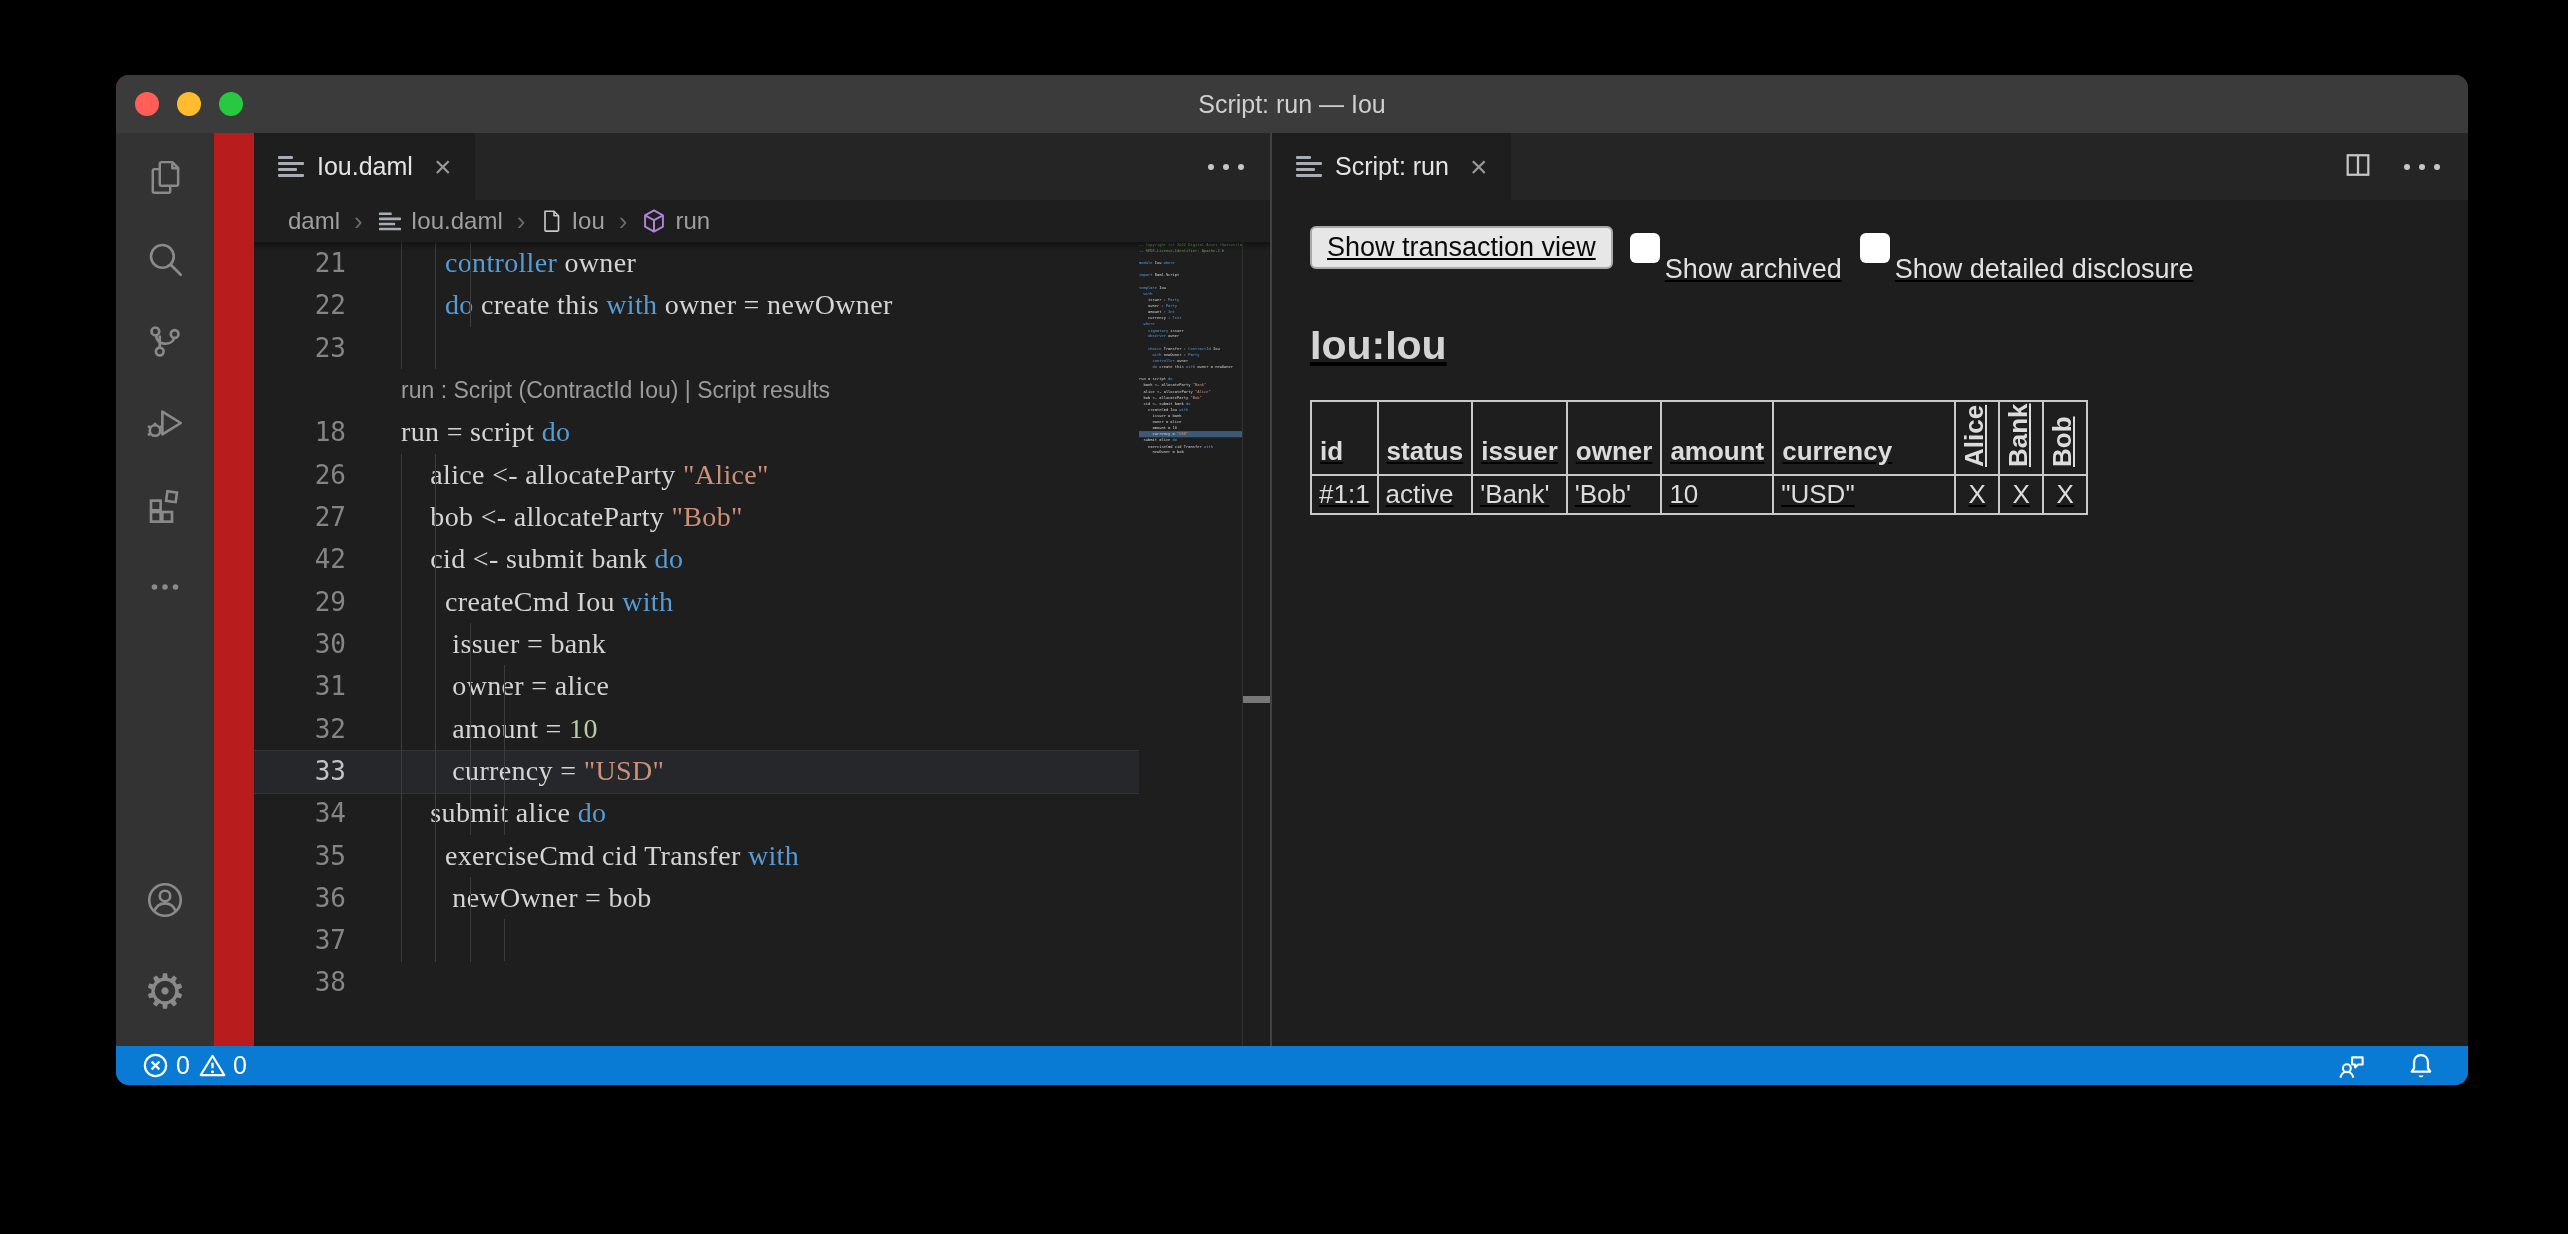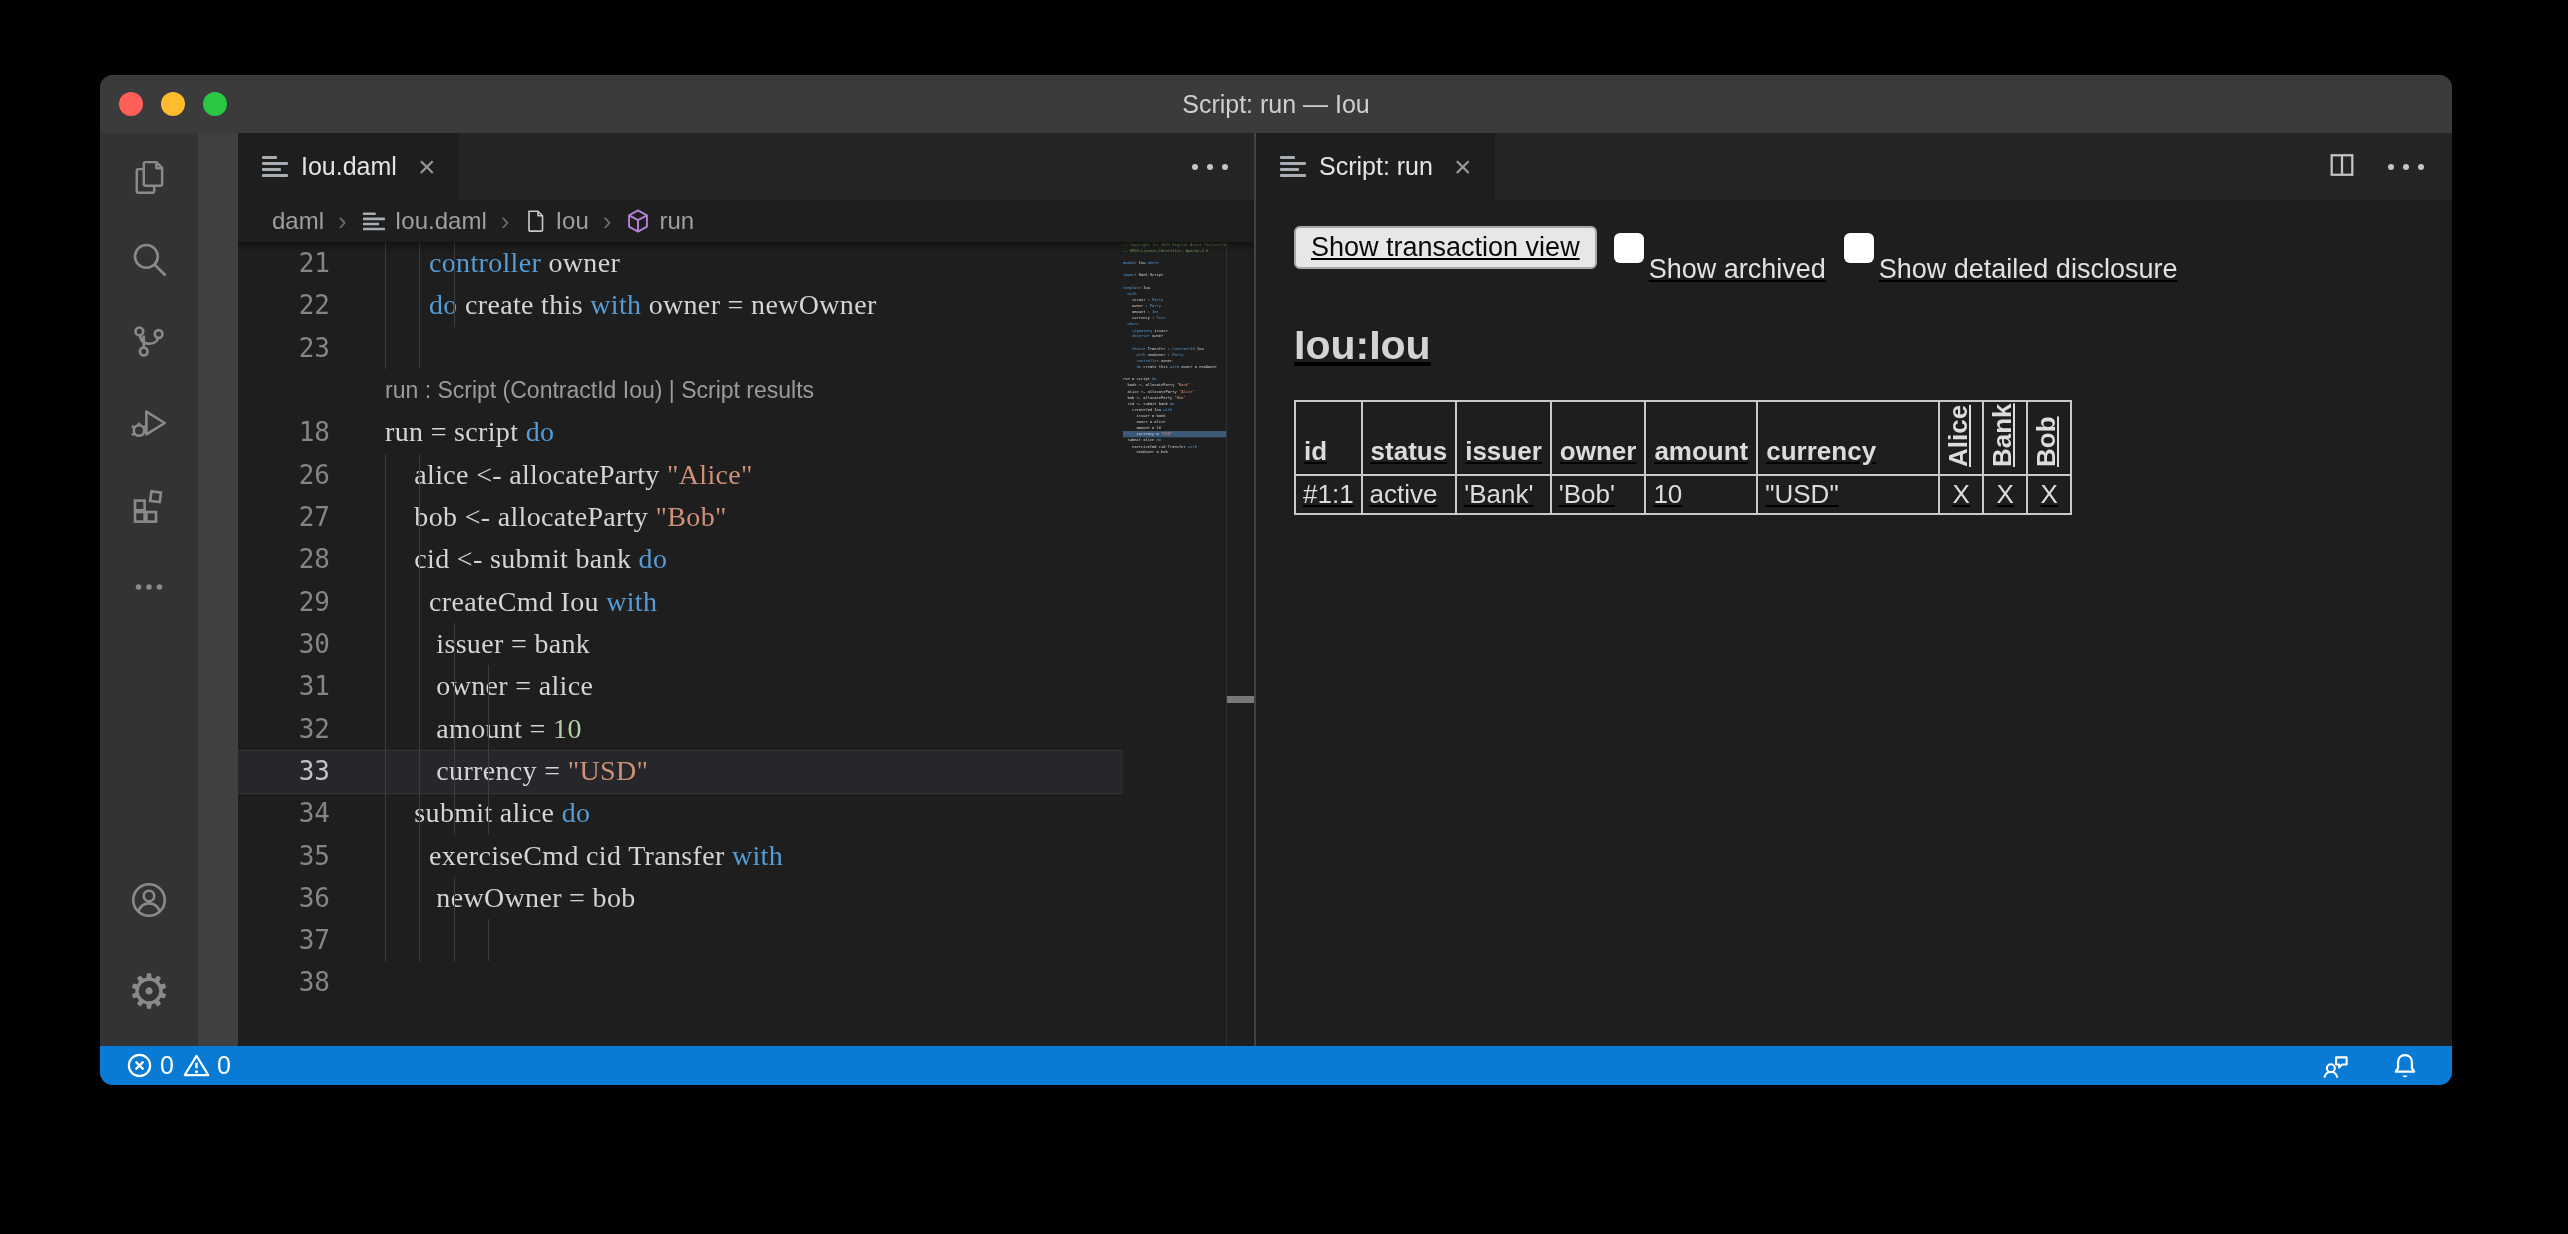--- a/index.html
+++ b/index.html
@@ -1,20 +1,20 @@
 <!DOCTYPE html>
 <html><head>
 <meta charset="utf-8">
 <style>
   * { margin:0; padding:0; box-sizing:border-box; }
   html,body { background:#000; }
   body { font-family:"Liberation Sans",sans-serif; }
   .screen { position:relative; width:2568px; height:1234px; background:#000; overflow:hidden; }
-  .window { position:absolute; left:100px; top:75px; width:2352px; height:1010px;
-            border-radius:13px; overflow:hidden; background:#404040;
+  .window { position:absolute; left:116px; top:75px; width:2352px; height:1010px;
+            border-radius:13px; overflow:hidden; background:#b91c1c;
             display:flex; flex-direction:column; }
 
   
   .titlebar { height:58px; background:#3b3b3c; position:relative; display:flex;
               align-items:center; justify-content:center; flex:0 0 auto; }
   .traffic { position:absolute; left:19px; top:50%; transform:translateY(-50%);
              display:flex; gap:18px; }
   .dot { width:24px; height:24px; border-radius:50%; }
   .dot-red{background:#ff5f57}.dot-yellow{background:#febc2e}.dot-green{background:#28c840}
   .win-title { font-size:25px; color:#cfcfcf; }
@@ -270,21 +270,21 @@
               </div>
               <div class="row">
                 <div class="ln">26</div>
                 <pre class="lc"><span>    alice &lt;- allocateParty </span><span class="tk-s">"Alice"</span></pre>
               </div>
               <div class="row">
                 <div class="ln">27</div>
                 <pre class="lc"><span>    bob &lt;- allocateParty </span><span class="tk-s">"Bob"</span></pre>
               </div>
               <div class="row">
-                <div class="ln">28</div>
+                <div class="ln">42</div>
                 <pre class="lc"><span>    cid &lt;- submit bank </span><span class="tk-k">do</span></pre>
               </div>
               <div class="row">
                 <div class="ln">29</div>
                 <pre class="lc"><span>      createCmd Iou </span><span class="tk-k">with</span></pre>
               </div>
               <div class="row">
                 <div class="ln">30</div>
                 <pre class="lc"><span>       issuer = bank</span></pre>
               </div>

